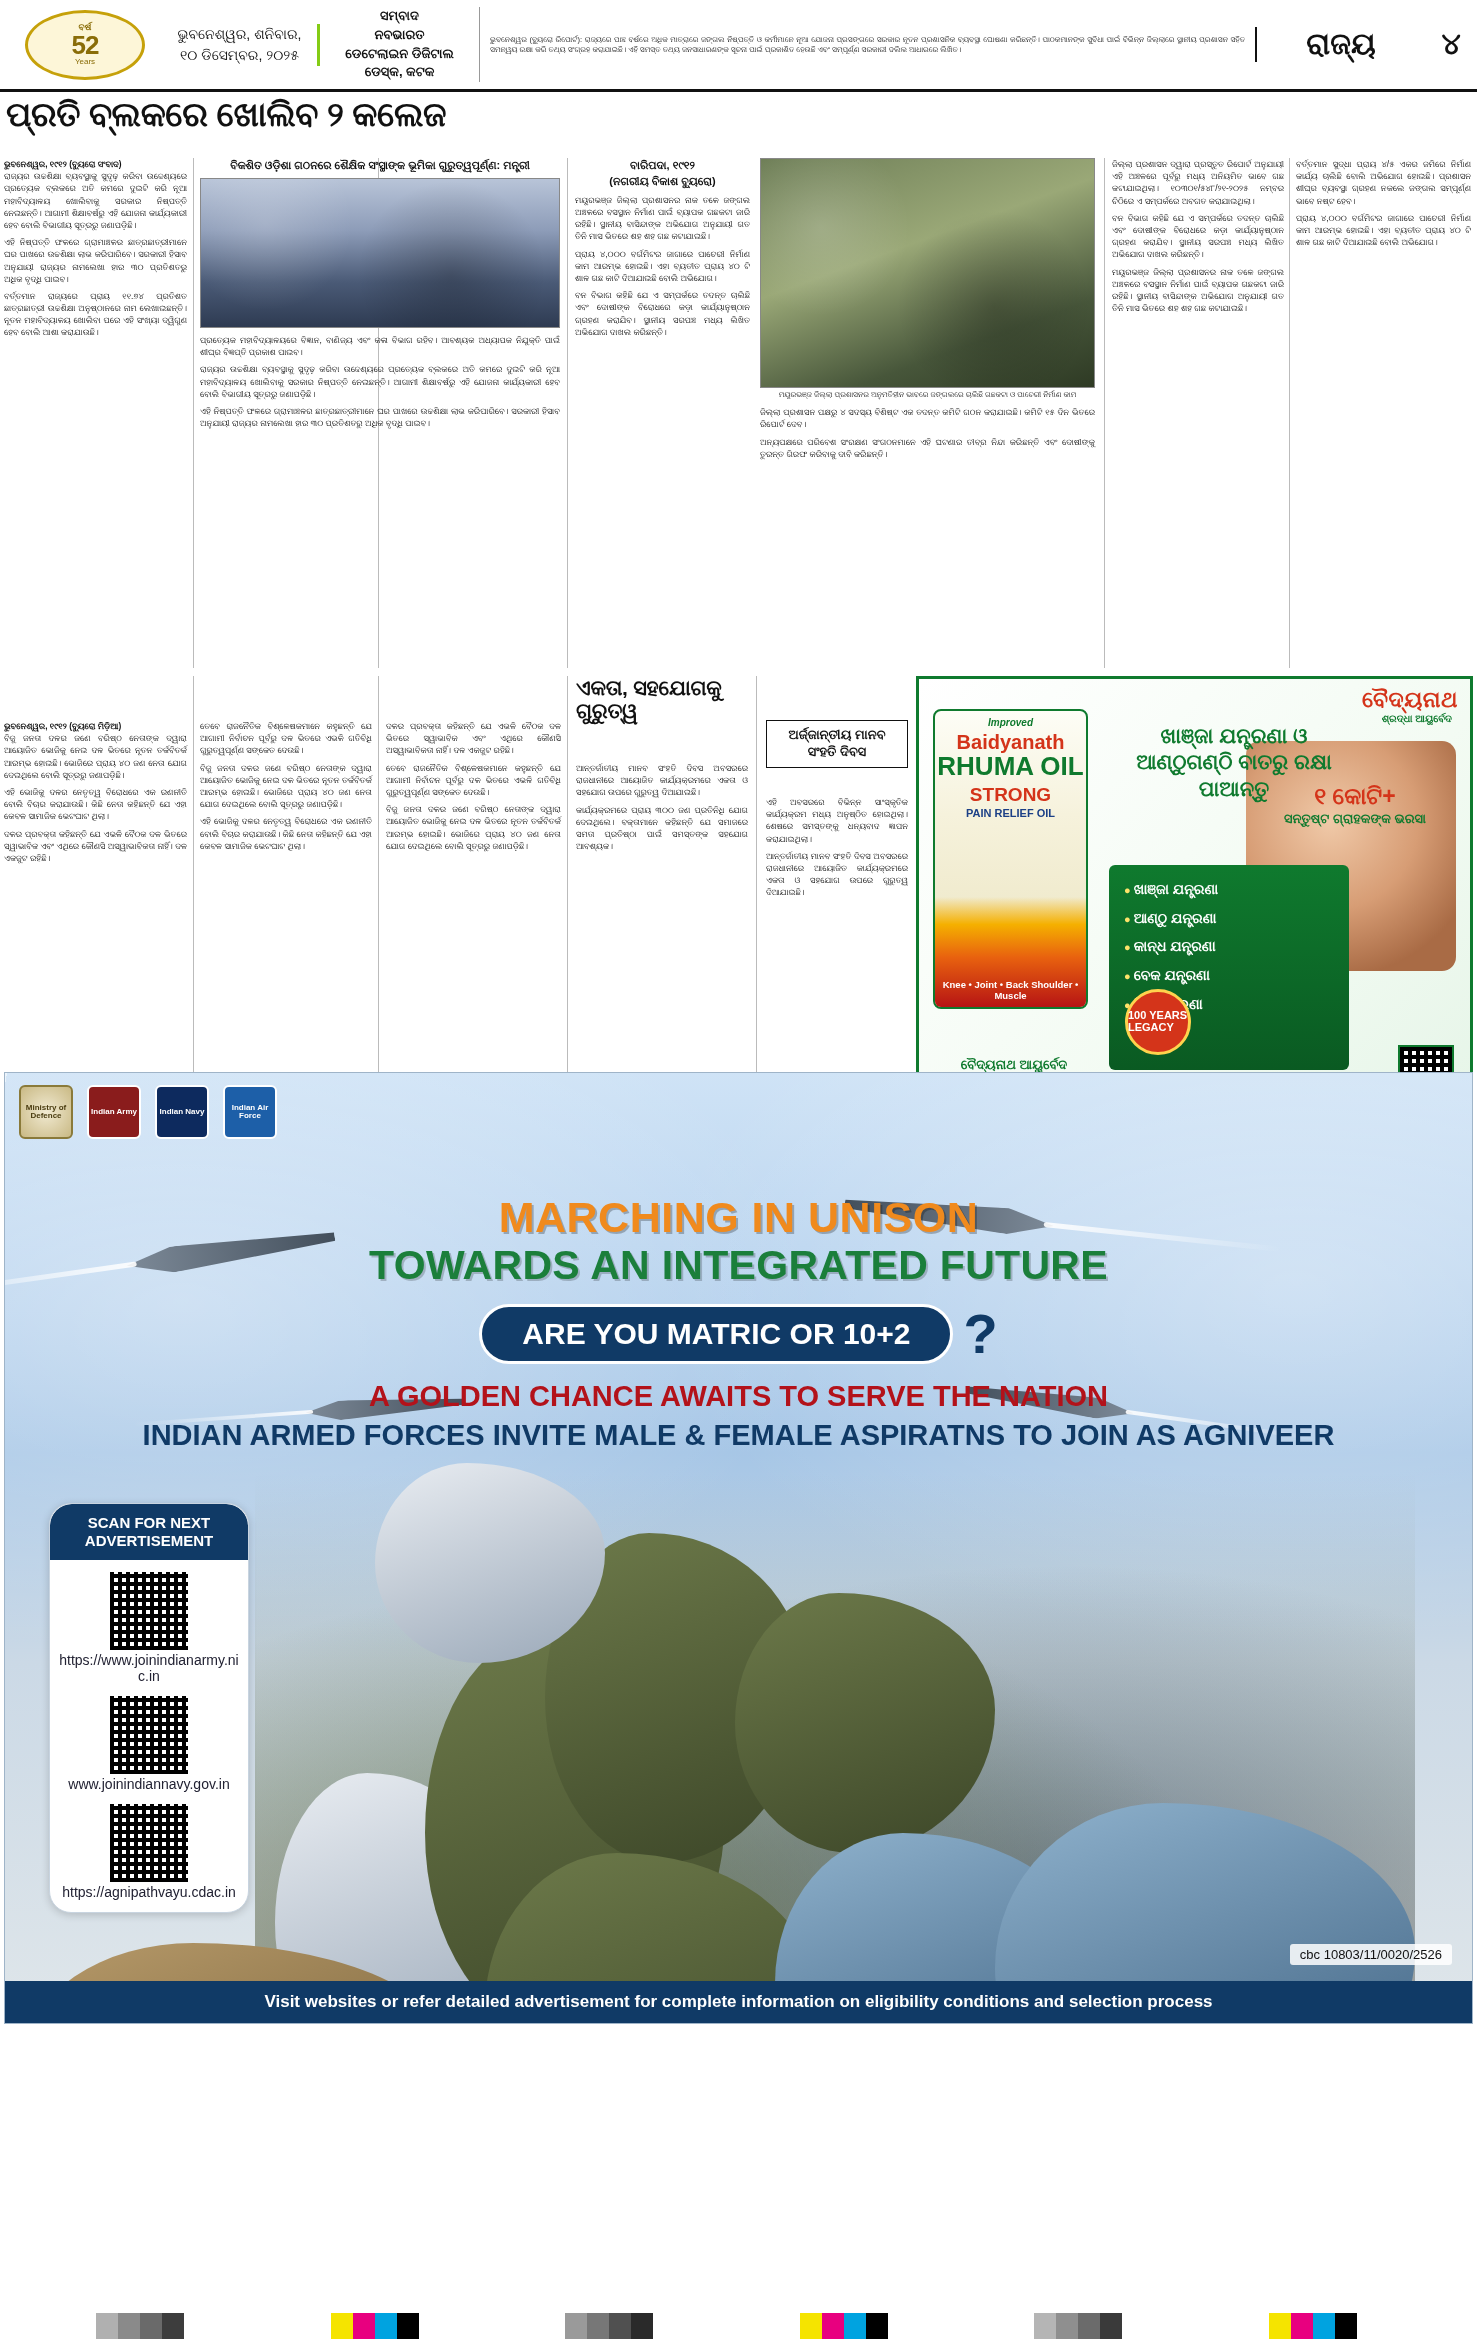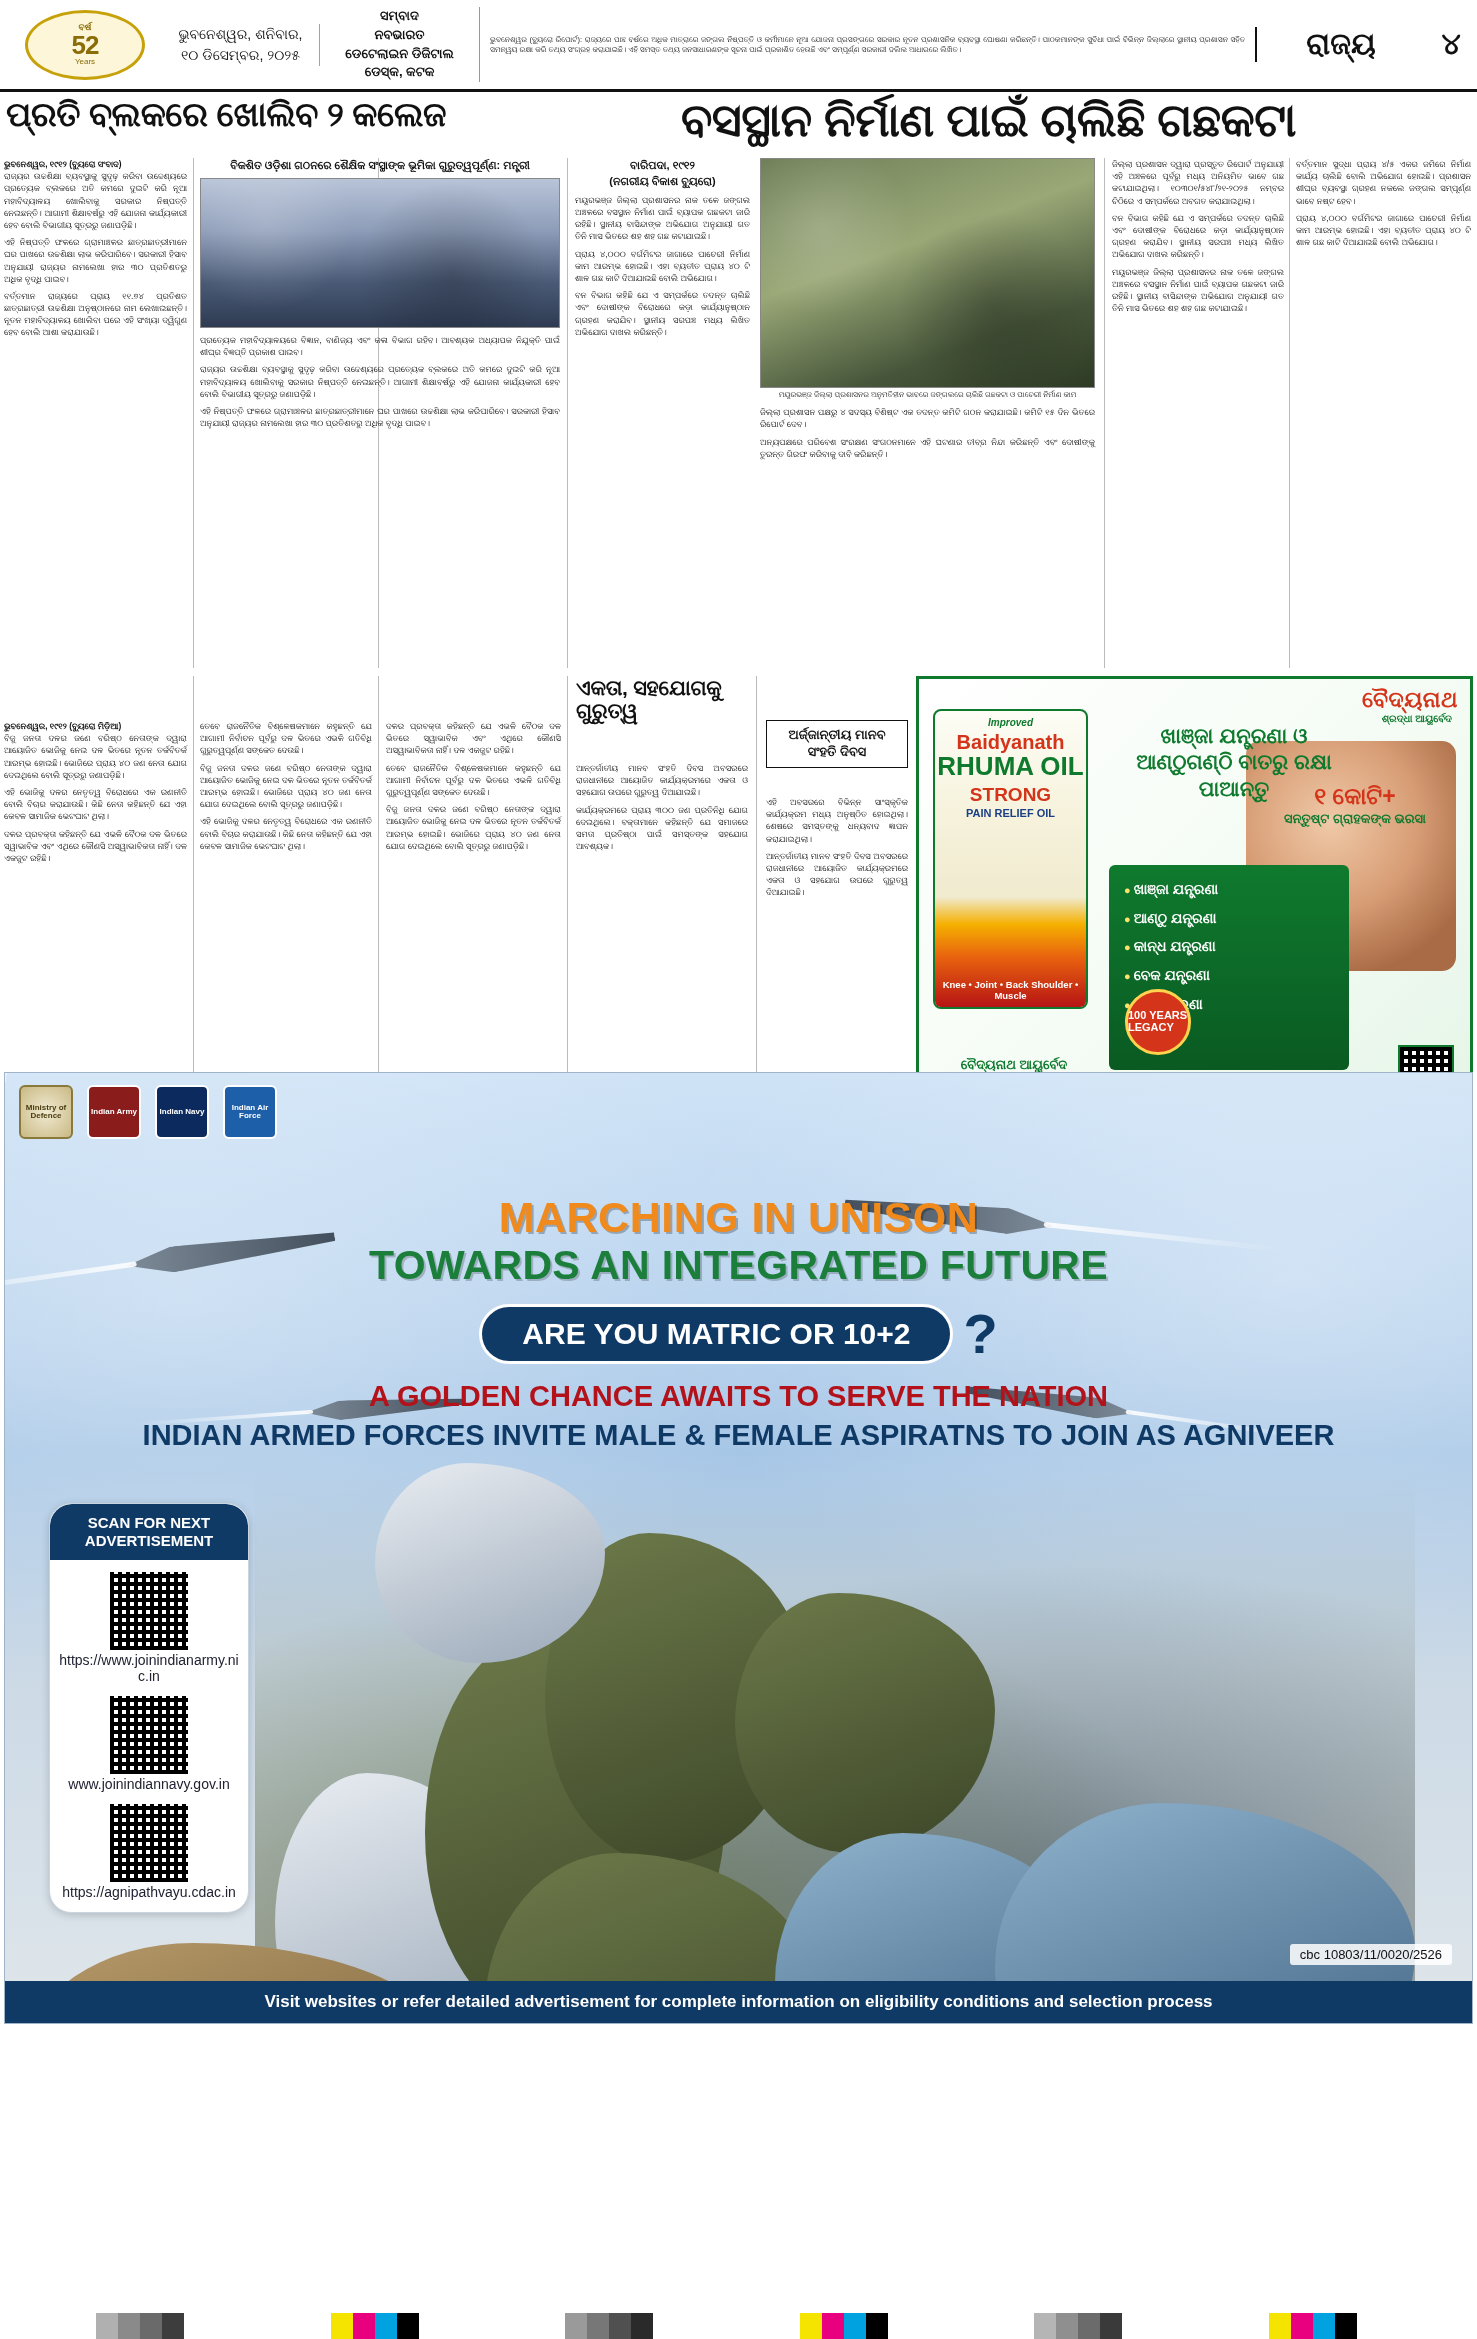--- a/index.html
+++ b/index.html
@@ -26,21 +26,21 @@
   .seal {
     width:120px; height:70px; border:3px solid #c6a10a; border-radius:50%;
     background:#fdf6d8; display:flex; flex-direction:column; align-items:center; justify-content:center;
     color:#8a6d08; line-height:1.0;
   }
   .seal .y { font-size:26px; font-weight:bold; letter-spacing:-1px; }
   .seal .t { font-size:9px; font-weight:bold; }
   .seal .s { font-size:8px; }
   .mh-place {
     width:150px; text-align:center; font-size:14px; line-height:1.5;
-    border-right:1px solid #84cc16; padding-right:8px;
+    border-right:3px solid #84cc16; padding-right:8px;
   }
   .mh-paper {
     width:160px; text-align:center; font-size:13px; line-height:1.45; font-weight:bold;
     padding:0 8px; border-right:1px solid #999;
   }
   .mh-strip {
     flex:1; font-size:7.5px; line-height:1.32; padding:4px 10px; color:#222;
     text-align:justify;
   }
   .mh-section {
@@ -270,21 +270,20 @@
     <div class="mh-paper" style="white-space:pre-line">ସମ୍ବାଦ
 ନବଭାରତ
 ଡେଟେଲାଇନ ଡିଜିଟାଲ ଡେସ୍କ, କଟକ</div>
     <div class="mh-strip">ଭୁବନେଶ୍ୱର (ବ୍ୟୁରୋ ରିପୋର୍ଟ): ରାଜ୍ୟରେ ପାଞ୍ଚ ବର୍ଷରେ ଅଧିକ ମାତ୍ରାରେ ଜଙ୍ଗଲ ନିଷ୍ପତ୍ତି ଓ କର୍ମୀମାନେ ନୂଆ ଯୋଜନା ପ୍ରସଙ୍ଗରେ ସରକାର ନୂତନ ପ୍ରଶାସନିକ ବ୍ୟବସ୍ଥା ଘୋଷଣା କରିଛନ୍ତି। ପାଠକମାନଙ୍କ ସୁବିଧା ପାଇଁ ବିଭିନ୍ନ ଜିଲ୍ଲାରେ ସ୍ଥାନୀୟ ପ୍ରଶାସନ ସହିତ ସମନ୍ୱୟ ରକ୍ଷା କରି ତଥ୍ୟ ସଂଗ୍ରହ କରାଯାଇଛି। ଏହି ସମସ୍ତ ତଥ୍ୟ ଜନସାଧାରଣଙ୍କ ସୂଚନା ପାଇଁ ପ୍ରକାଶିତ ହେଉଛି ଏବଂ ସମ୍ପୂର୍ଣ୍ଣ ସରକାରୀ ଦଲିଲ ଆଧାରରେ ଲିଖିତ।</div>
     <div class="mh-section">ରାଜ୍ୟ</div>
     <div class="mh-page">୪</div>
   </div>
 
   <div class="hl-row">
     <div class="hl-left">ପ୍ରତି ବ୍ଲକରେ ଖୋଲିବ ୨ କଲେଜ</div>
-    <div class="hl-right">ବସସ୍ଥାନ ନିର୍ମାଣ ପାଇଁ ଚାଲିଛି ଗଛକଟା</div>
   </div>
 
   <div class="top-block">
 
     <div class="rule-v" style="left:189px"></div>
     <div class="rule-v" style="left:374px"></div>
     <div class="rule-v" style="left:563px"></div>
     <div class="rule-v" style="left:1100px"></div>
     <div class="rule-v" style="left:1285px"></div>
 

